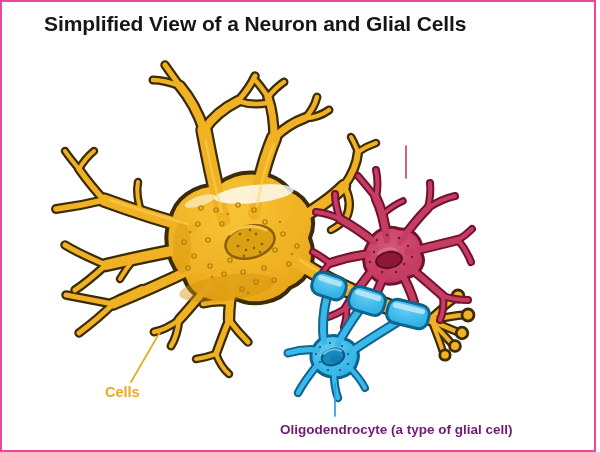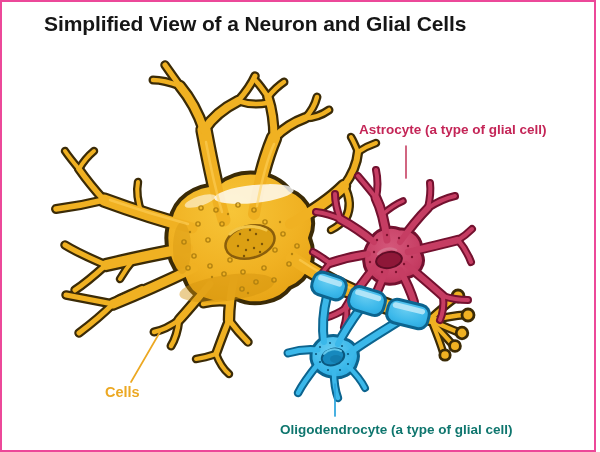--- a/index.html
+++ b/index.html
@@ -8,21 +8,21 @@
     background:#ffffff;border:2px solid #ec4899;border-radius:0;overflow:hidden;
   }
   .title{
     position:absolute;left:42px;top:10px;margin:0;
     font-size:21px;font-weight:700;color:#161616;letter-spacing:-0.1px;
   }
   .art{position:absolute;left:0;top:0;width:600px;height:452px;}
   .lbl{position:absolute;font-weight:700;white-space:nowrap;}
   .lbl.astro{left:357px;top:120px;font-size:13.5px;color:#C42557;}
   .lbl.neuron{left:103px;top:382px;font-size:14.5px;color:#ECA822;}
-  .lbl.oligo{left:278px;top:420px;font-size:13.5px;color:#0f766e;}
+  .lbl.oligo{left:278px;top:420px;font-size:13.5px;color:#701a75;}
 </style>
 </head>
 <body>
 
 <div class="frame">
 
   <h1 class="title">Simplified View of a Neuron and Glial Cells</h1>
 
   <svg class="art" viewBox="0 0 600 452" xmlns="http://www.w3.org/2000/svg">
     <defs>
@@ -397,16 +397,15 @@
       </g>
     </g>
 
     <g stroke-linecap="round">
       <line x1="404" y1="144" x2="404" y2="176" stroke="#C94A6B" stroke-width="1.7"></line>
       <line x1="129" y1="380" x2="158" y2="330" stroke="#ECA822" stroke-width="1.7"></line>
       <line x1="333" y1="382" x2="333" y2="414" stroke="#29A3DC" stroke-width="1.7"></line>
     </g>
   </svg>
 
-  <div class="lbl astro">Astrocyte (a type of glial cell)</div>
   <div class="lbl neuron">Cells</div>
   <div class="lbl oligo">Oligodendrocyte (a type of glial cell)</div>
 </div>
 
 </body></html>

